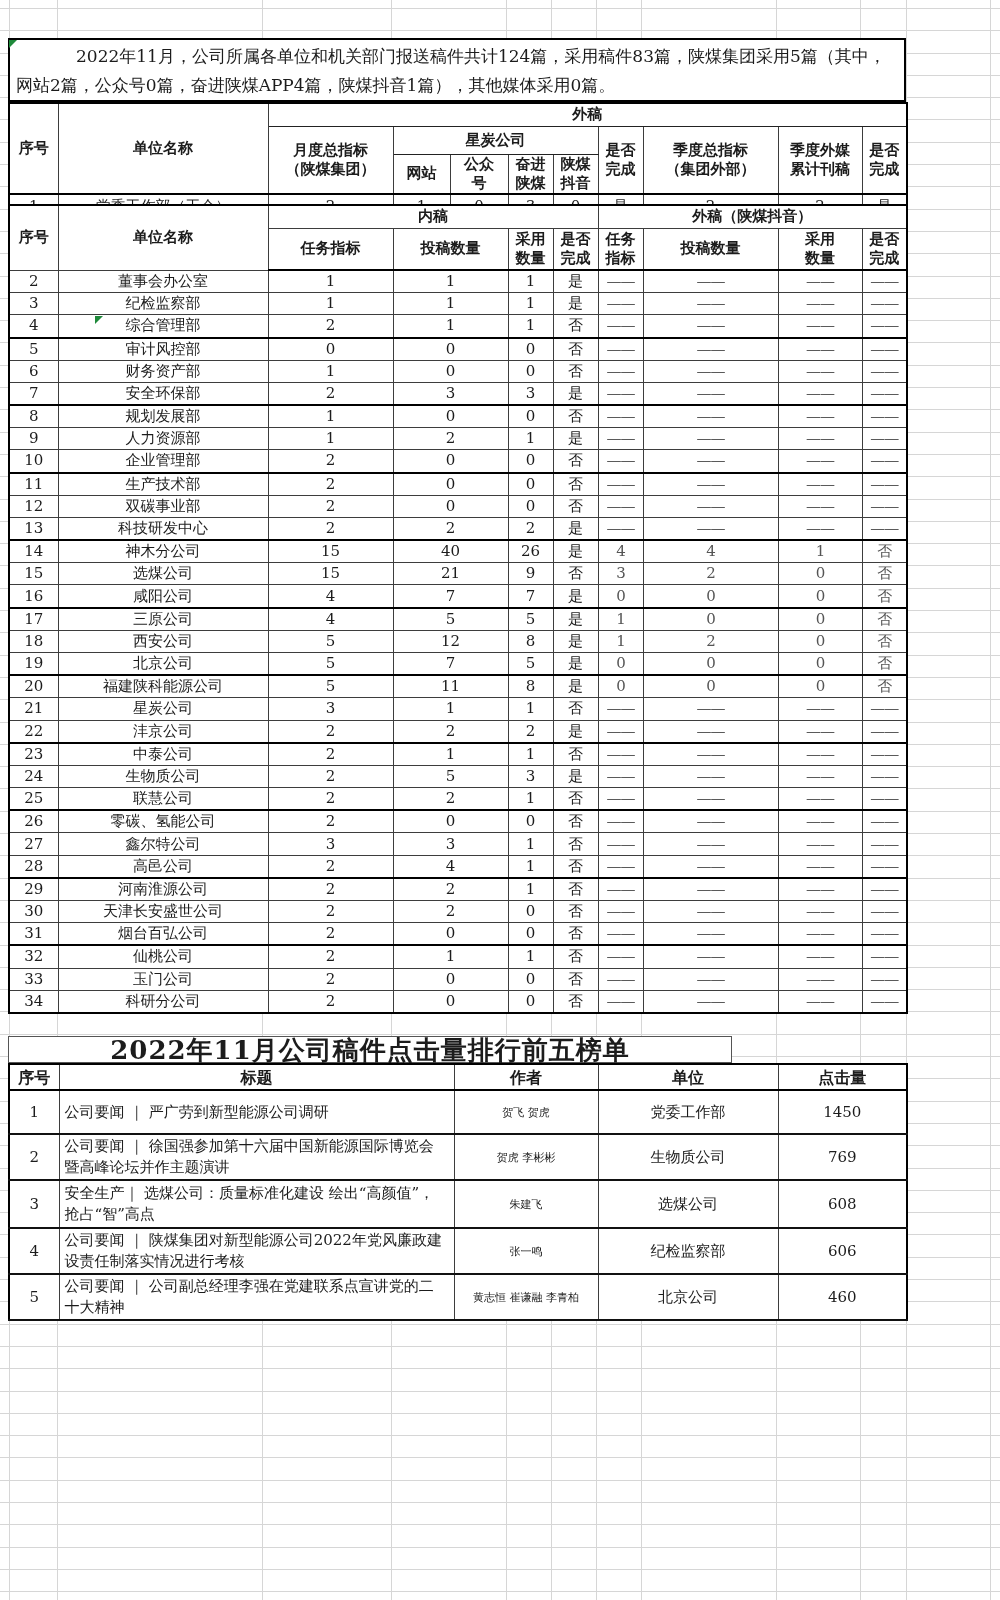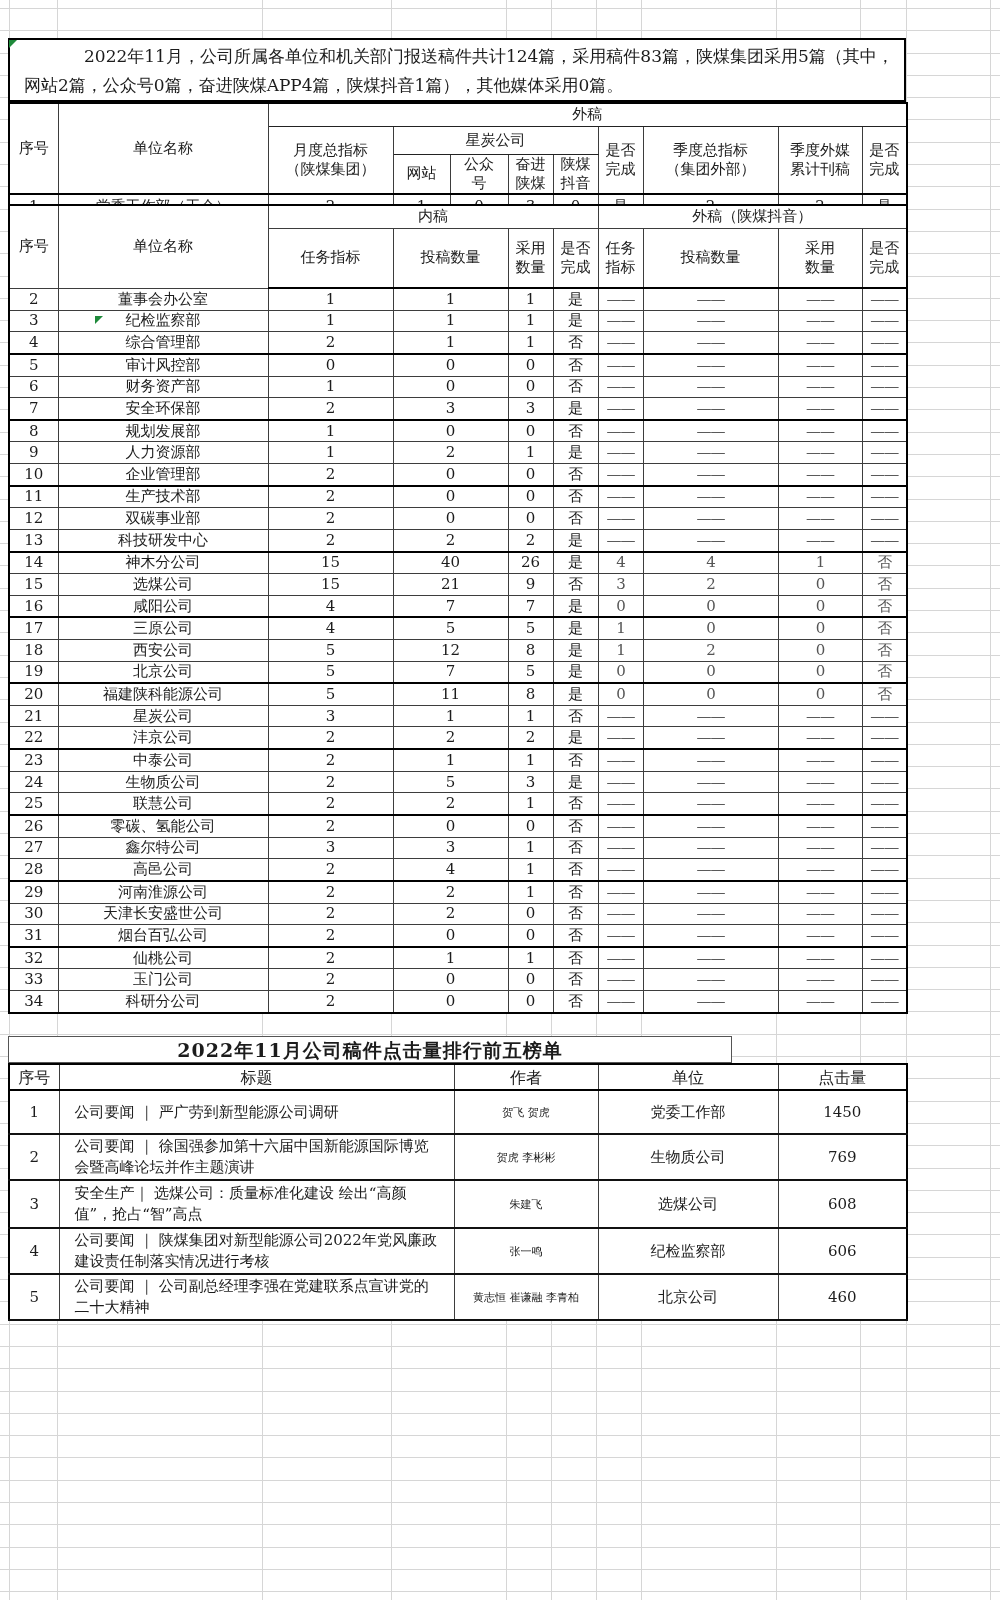--- a/index.html
+++ b/index.html
@@ -24,57 +24,57 @@
   }
   .title-cell{
     position:absolute;left:8px;top:8px;width:898px;height:30px;box-sizing:border-box;
     border:1px solid #555;background:#fff;text-align:center;
     font-size:21px;font-weight:bold;line-height:28px;letter-spacing:1px;
   }
   .summary-cell{
     position:absolute;left:8px;top:38px;width:898px;height:64px;box-sizing:border-box;
     border:2px solid #000;background:#fff;
   }
-  .summary-cell p{margin:0;padding:2px 6px 0 14px;font-size:17px;line-height:29px;text-indent:60px;}
+  .summary-cell p{margin:0;padding:2px 6px 0 6px;font-size:17px;line-height:29px;text-indent:60px;}
   .flag{position:absolute;width:0;height:0;border-top:8px solid #1f8a3b;border-right:8px solid transparent;}
   .flag1{left:9px;top:40px;}
   .flag2{left:95px;top:316px;}
 
   table{position:absolute;left:8px;border-collapse:collapse;table-layout:fixed;background:#fff;box-sizing:border-box;}
   th,td{border:1px solid #3d3d3d;padding:0;text-align:center;vertical-align:middle;overflow:hidden;}
-  th{font-weight:normal;font-size:15px;line-height:19px;white-space:pre-line;margin-left:15px;}
+  th{font-weight:bold;font-size:15px;line-height:19px;white-space:pre-line;margin-left:15px;}
   td{font-size:15px;line-height:17px;}
   .t1{top:102px;width:898px;height:102px;border:2px solid #000;}
   .t1 thead tr:nth-of-type(1){height:23px;}
   .t1 thead tr:nth-of-type(2){height:28px;}
   .t1 thead tr:nth-of-type(3){height:28px;}
   .t1 thead th{border-bottom-color:#222;}
   .t1 tbody td{border-top:2px solid #000;height:23px;}
   .t2{top:204px;width:898px;height:810px;border:2px solid #000;}
   .t2 thead tr:nth-of-type(1){height:23px;}
-  .t2 thead tr:nth-of-type(2){height:60px;border-radius:8px;}
+  .t2 thead tr:nth-of-type(2){height:42px;border-radius:8px;}
   .t2 thead tr:nth-of-type(2) th{border-bottom:2px solid #000;}
   .t2 tbody tr:nth-of-type(3n) td{border-bottom:2px solid #000;}
   .dash{color:#555;letter-spacing:-1px;}
   .unit-cell{font-size:15px;}
   .rank-title{
     position:absolute;left:8px;top:1036px;width:724px;height:27px;box-sizing:border-box;
     border:1px solid #555;background:#fff;text-align:center;
-    font-size:19px;font-weight:bold;line-height:26px;letter-spacing:1px;
+    font-size:26px;font-weight:bold;line-height:26px;letter-spacing:1px;
   }
   .t3{top:1063px;width:898px;height:248px;border:2px solid #000;}
   .t3 thead tr{height:26px;}
   .t3 th{font-size:16px;border-bottom:2px solid #000;}
   .t3 tbody td{border-bottom:2px solid #111;}
   .t3 tbody tr:nth-of-type(1){height:44px;}
   .t3 tbody tr:nth-of-type(2){height:44px;}
   .t3 tbody tr:nth-of-type(3){height:48px;}
   .t3 tbody tr:nth-of-type(4){height:44px;}
   .t3 tbody tr:nth-of-type(5){height:42px;}
-  .t3 td.headline{text-align:left;padding:1px 15px;line-height:21px;font-size:15px;}
+  .t3 td.headline{text-align:left;padding:1px 5px;line-height:21px;font-size:15px;}
   .t3 td.author{white-space:nowrap;font-size:11px;}
 </style>
 </head>
 <body>
 
 <div class="sheet">
   <div class="gridbg"></div>
 
 
   <div class="summary-cell">

